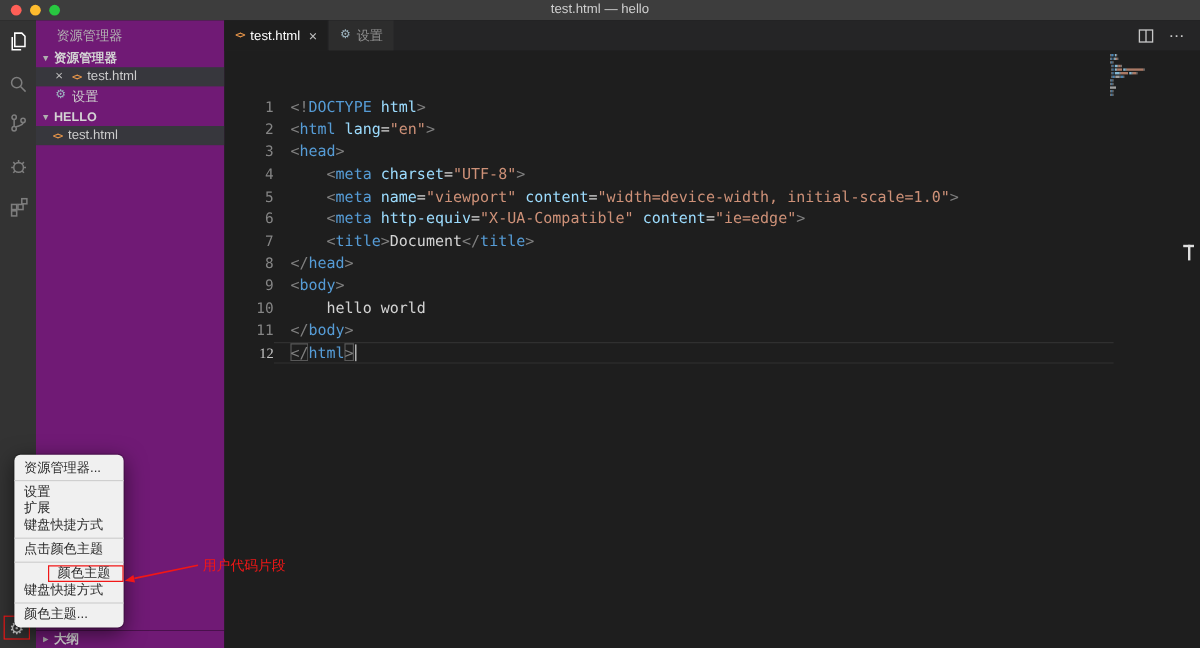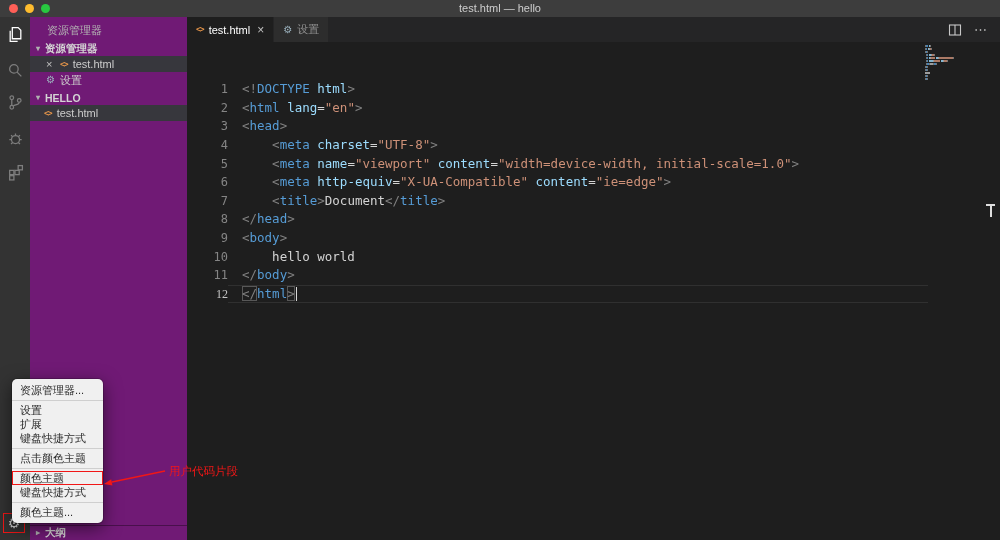--- a/index.html
+++ b/index.html
@@ -73,21 +73,21 @@
 
   .ibeam{position:absolute;top:162px;right:5px;width:9px;height:13px;}
   .ib-h{position:absolute;top:0;left:0;right:0;height:2px;background:#dedede;}
   .ib-v{position:absolute;top:0;left:3.5px;width:2px;bottom:0;background:#dedede;}
 
   
   .gear-menu{position:absolute;left:12px;top:379px;width:91px;background:#f0f0f0;border-radius:5px;
     box-shadow:0 5px 18px rgba(0,0,0,.55),0 0 0 1px rgba(0,0,0,.18);padding:4px 0;z-index:30;
     font-size:11px;color:#2b2b2b;box-sizing:border-box;}
   .menu-item{height:14px;line-height:14px;padding:0 8px;white-space:nowrap;}
-  .menu-item.hl{box-shadow:inset 0 0 0 1px var(--annot-red,#f11717);}
+  .menu-item.hl{box-shadow:inset 0 0 0 1px var(--annot-red,#f11717);margin-left:28px;}
   .menu-sep{height:1px;background:#cfcfcf;margin:2.5px 0;}
 
   
   .annot-label{position:absolute;left:169px;top:464px;color:var(--annot-red,#f11717);font-size:11.5px;z-index:31;}
   .annot-arrow{position:absolute;left:0;top:0;width:1000px;height:540px;pointer-events:none;z-index:31;}
 </style>
 </head>
 <body>
 
 <div class="window">

